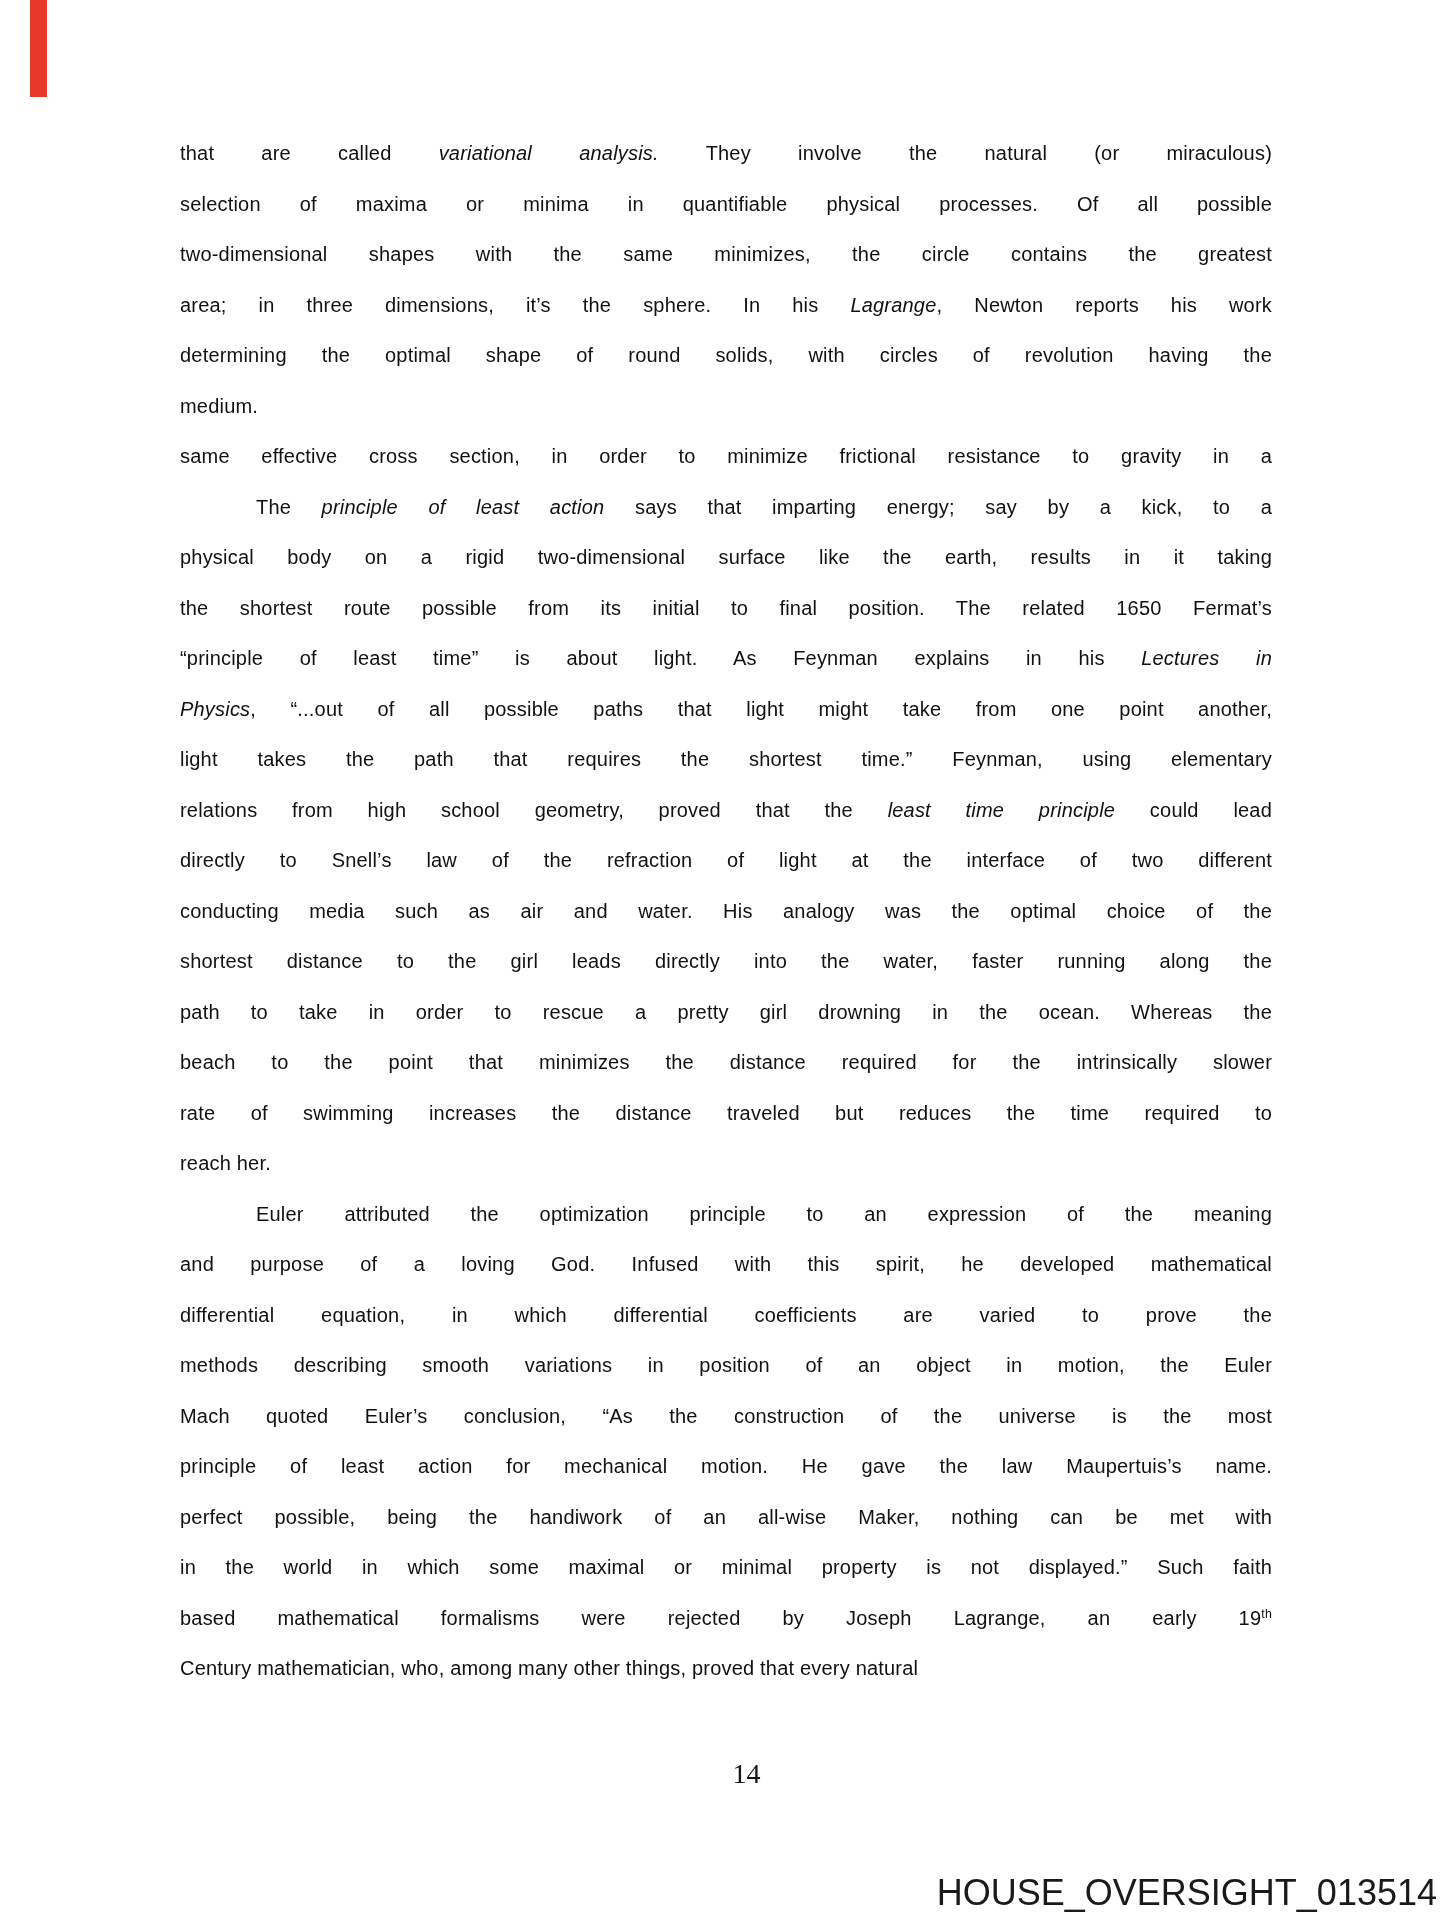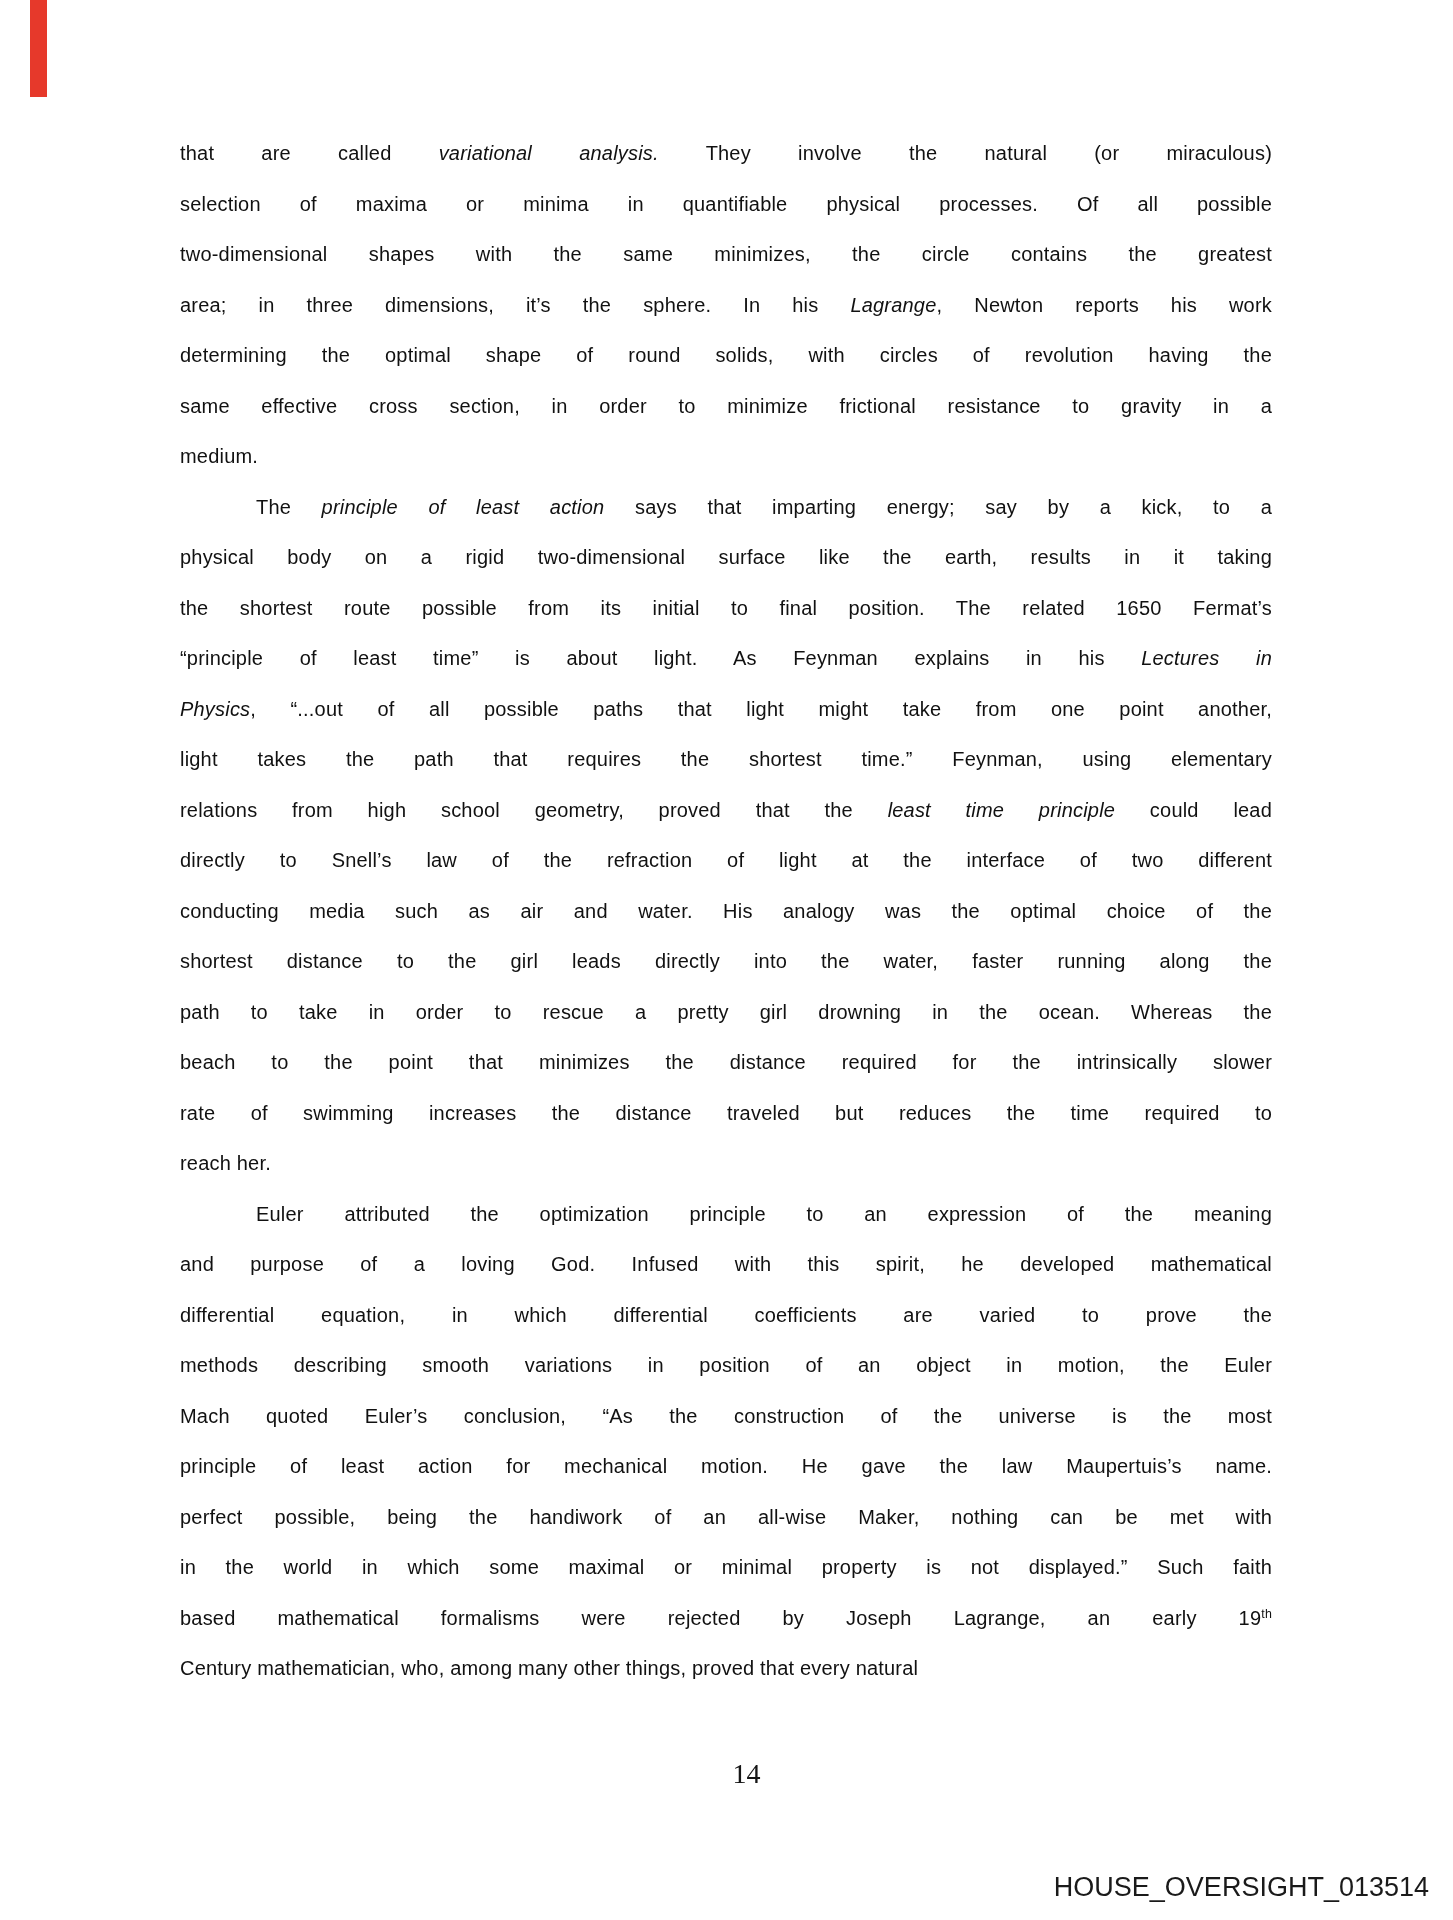--- a/index.html
+++ b/index.html
@@ -66,40 +66,40 @@
     width: 1453px;
     text-align: center;
     transform: translateX(20px);
     font-family: "Liberation Serif", serif;
     font-size: 28px;
     color: #161616;
   }
   .bates-stamp {
     position: absolute;
     top: 1872px;
-    right: 24px;
+    right: 16px;
     font-family: "Liberation Sans", sans-serif;
-    font-size: 27px;
+    font-size: 36px;
     color: #1a1a1a;
   }
 </style>
 </head>
 <body>
 
 <div class="page">
   <div class="red-tab" style="background: rgb(230, 57, 43);"></div>
   <div class="text-block">
       <div>
         <div class="line j"><span>that are called </span><span class="it">variational analysis.</span><span> They involve the natural (or miraculous)</span></div>
         <div class="line j"><span>selection of maxima or minima in quantifiable physical processes. Of all possible</span></div>
         <div class="line j"><span>two-dimensional shapes with the same minimizes, the circle contains the greatest</span></div>
         <div class="line j"><span>area; in three dimensions, it’s the sphere. In his </span><span class="it">Lagrange</span><span>, Newton reports his work</span></div>
         <div class="line j"><span>determining the optimal shape of round solids, with circles of revolution having the</span></div>
+        <div class="line"><span>medium.</span></div>
         <div class="line j"><span>same effective cross section, in order to minimize frictional resistance to gravity in a</span></div>
-        <div class="line"><span>medium.</span></div>
       </div>
       <div>
         <div class="line j indent"><span>The </span><span class="it">principle of least action</span><span> says that imparting energy; say by a kick, to a</span></div>
         <div class="line j"><span>physical body on a rigid two-dimensional surface like the earth, results in it taking</span></div>
         <div class="line j"><span>the shortest route possible from its initial to final position. The related 1650 Fermat’s</span></div>
         <div class="line j"><span>“principle of least time” is about light. As Feynman explains in his </span><span class="it">Lectures in</span></div>
         <div class="line j"><span class="it">Physics</span><span>, “...out of all possible paths that light might take from one point another,</span></div>
         <div class="line j"><span>light takes the path that requires the shortest time.” Feynman, using elementary</span></div>
         <div class="line j"><span>relations from high school geometry, proved that the </span><span class="it">least time principle</span><span> could lead</span></div>
         <div class="line j"><span>directly to Snell’s law of the refraction of light at the interface of two different</span></div>

